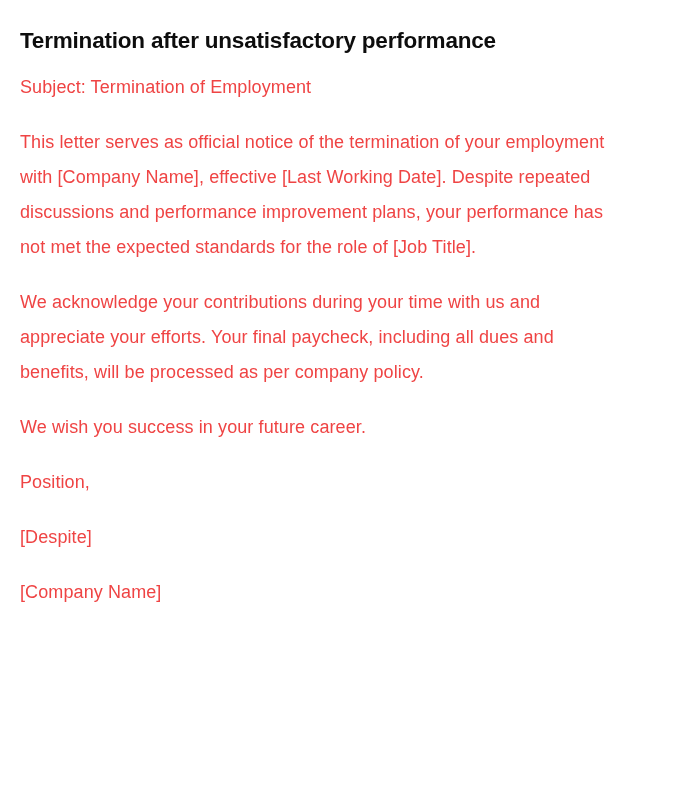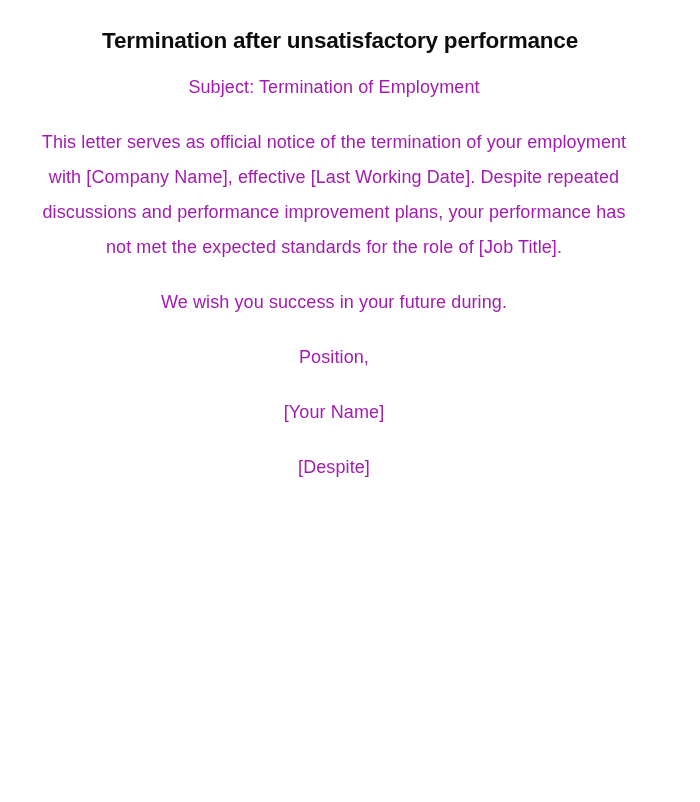--- a/index.html
+++ b/index.html
@@ -10,58 +10,58 @@
   }
   body {
     width: 700px;
     height: 802px;
     overflow: hidden;
     font-family: "Liberation Sans", "DejaVu Sans", sans-serif;
   }
   .page {
     width: 700px;
     height: 802px;
-    padding: 26px 40px 0 40px;
+    padding: 26px 40px 0 20px;
     background: #ffffff;
-    text-align: center;
   }
   .doc-title {
     margin: 0 0 14px 0;
     font-size: 22.5px;
     line-height: 30px;
     font-weight: 700;
     letter-spacing: -0.2px;
     color: #0d0d0d;
     max-width: 600px;
   }
   .doc-par {
     margin: 0 0 20px 0;
     font-size: 18px;
     line-height: 35px;
     font-weight: 400;
-    color: #a21caf;
+    color: #ef4444;
     max-width: 588px;
     letter-spacing: 0.1px;
   }
 </style>
 </head>
 <body>
 
 <div class="page">
 
   <h1 class="doc-title">Termination after unsatisfactory performance</h1>
 
   <p class="doc-par">Subject: Termination of Employment</p>
 
 
   <p class="doc-par">This letter serves as official notice of the termination of your employment with [Company Name], effective [Last Working Date]. Despite repeated discussions and performance improvement plans, your performance has not met the expected standards for the role of [Job Title].</p>
 
+  <p class="doc-par">We acknowledge your contributions during your time with us and appreciate your efforts. Your final paycheck, including all dues and benefits, will be processed as per company policy.</p>
 
-  <p class="doc-par">We wish you success in your future during.</p>
+  <p class="doc-par">We wish you success in your future career.</p>
 
   <p class="doc-par">Position,</p>
 
-  <p class="doc-par">[Your Name]</p>
 
   <p class="doc-par">[Despite]</p>
 
+  <p class="doc-par">[Company Name]</p>
 
 </div>
 
 </body></html>

